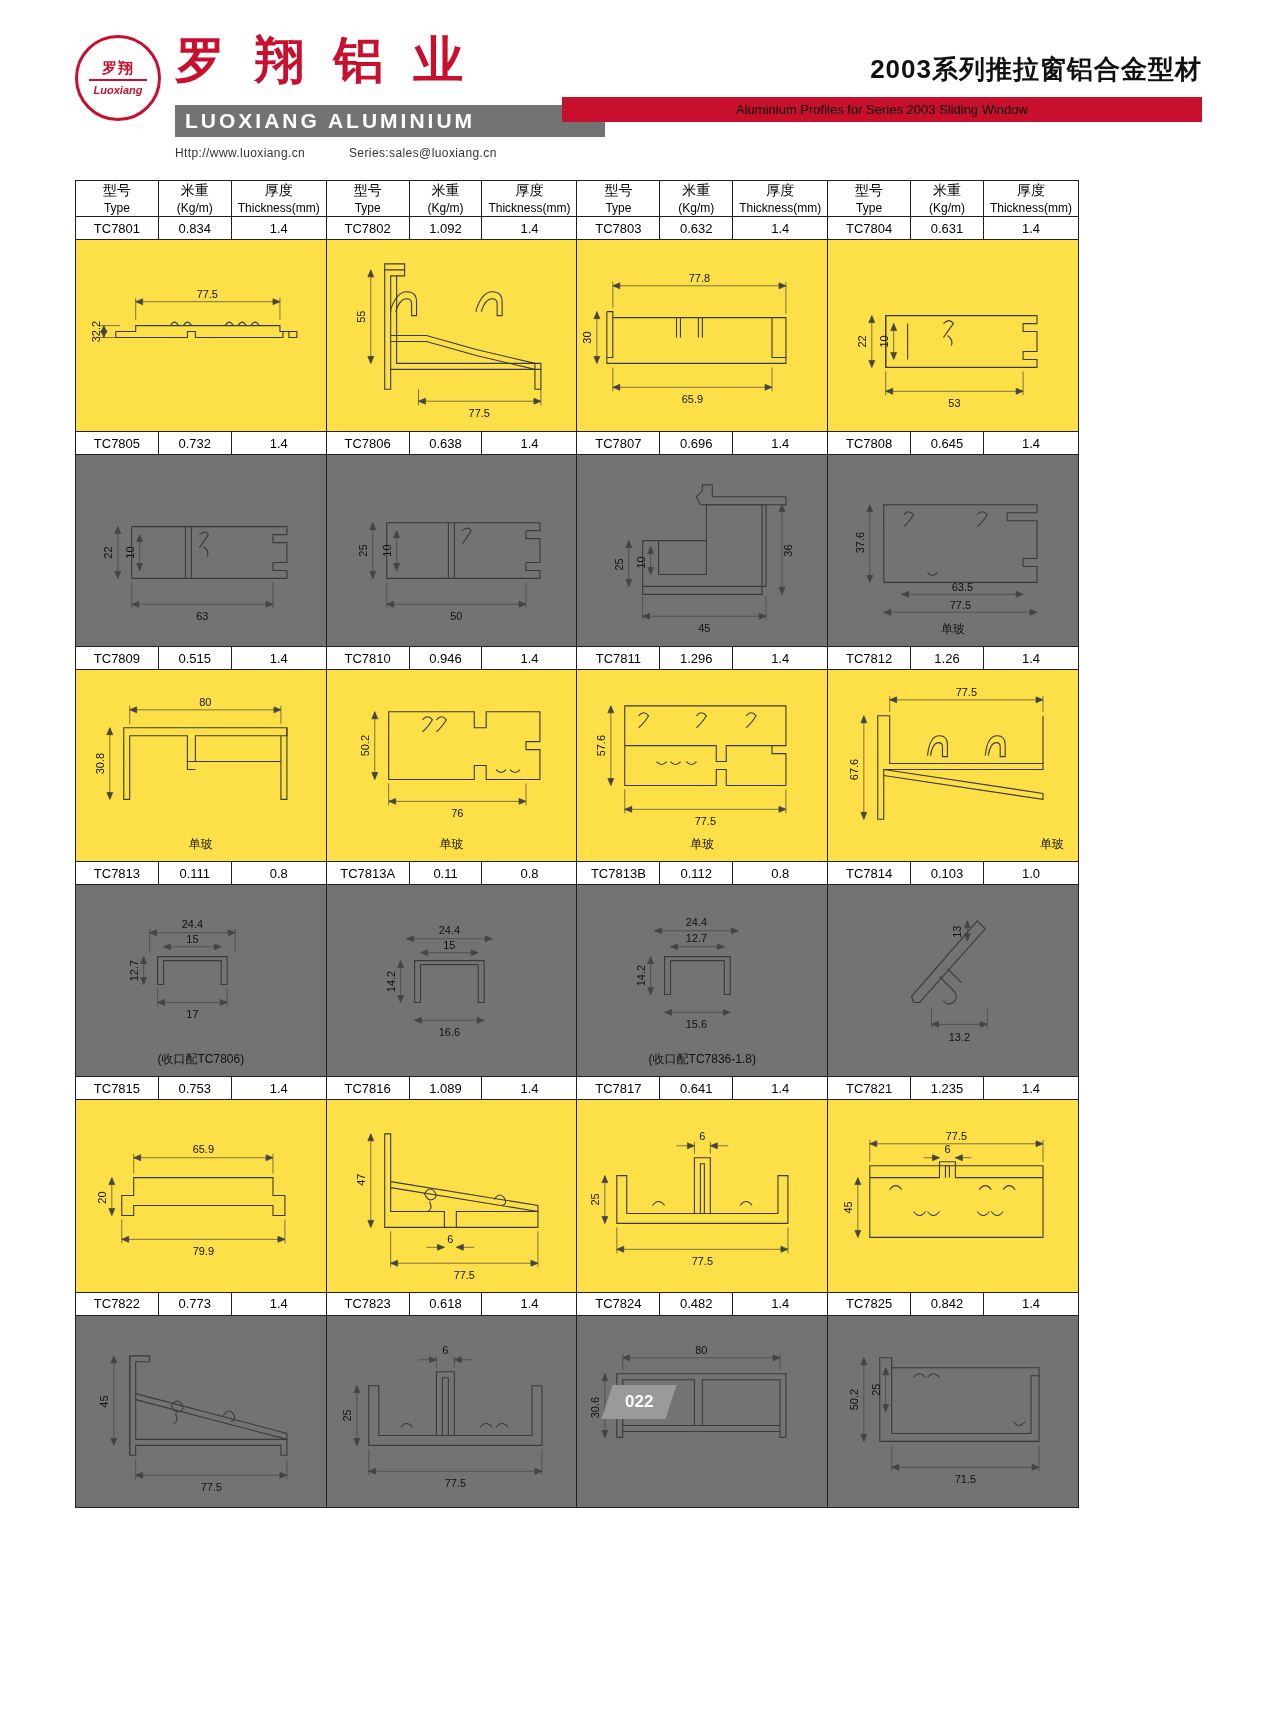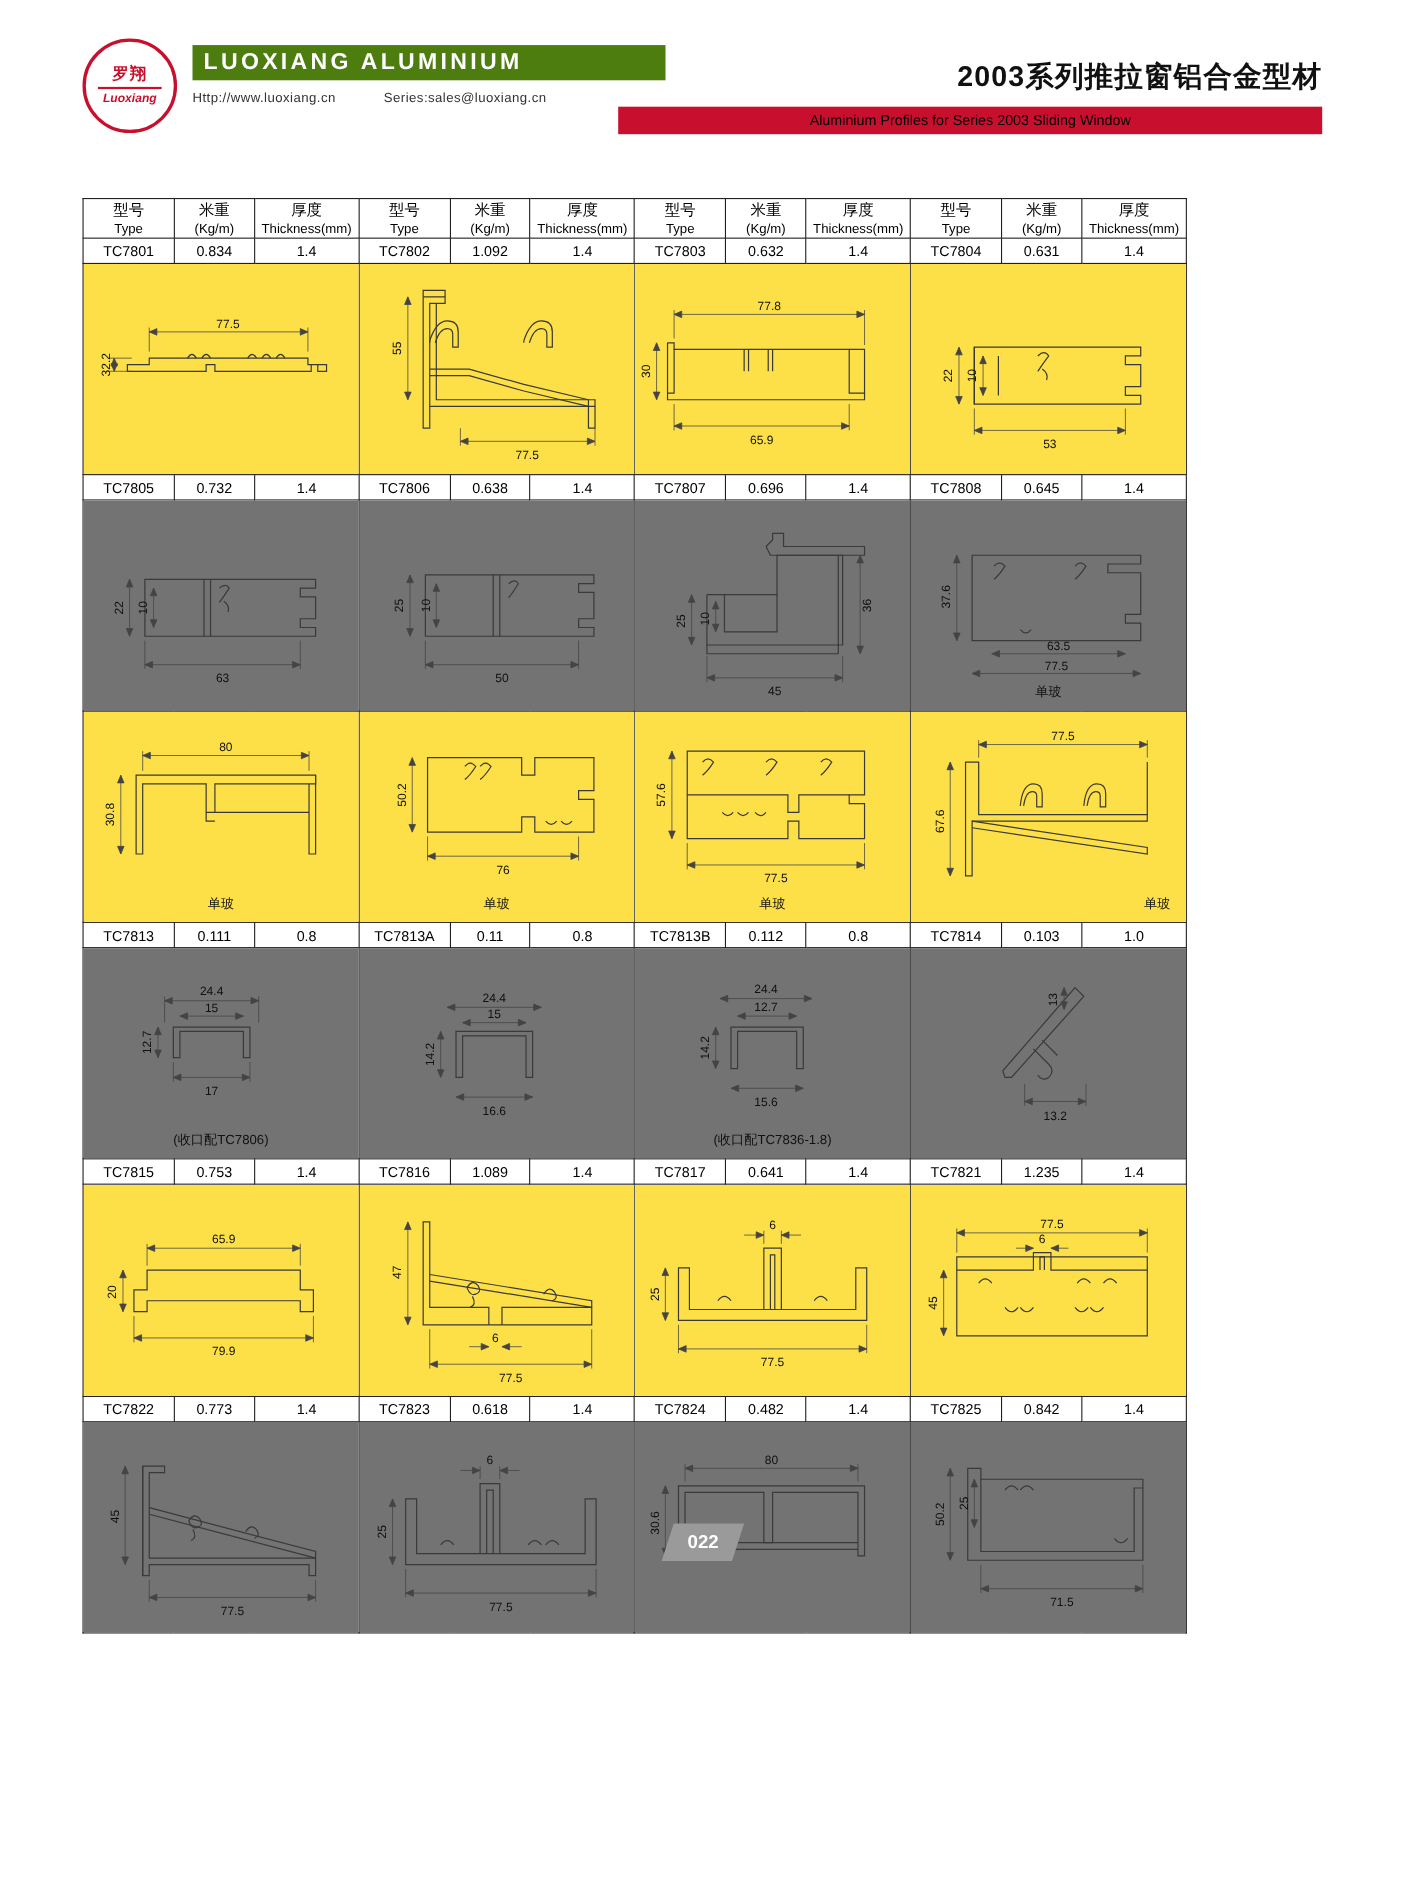--- a/index.html
+++ b/index.html
@@ -25,21 +25,21 @@
   .seal .seal-cn { font-size:15px; letter-spacing:1px; }
   .seal .seal-line { width:58px; height:2px; background:#c8102e; margin:3px 0; }
   .seal .seal-en { font-size:11px; font-style:italic;text-align:right; }
   .brand { margin-left:14px; }
   .brand-cn {
     font-family:"DejaVu Sans", sans-serif;
     font-size:50px; font-weight:bold; color:#c8102e; line-height:1;
     letter-spacing:6px;
   }
   .brand-bar {
-    margin-top:6px; background:#4d7c0f; color:#ffffff;
+    margin-top:20px; background:#737373; color:#ffffff;
     font-size:21px; font-weight:bold; letter-spacing:3px;
     padding:4px 10px 4px 10px; width:430px;
   }
   .brand-contact {
     margin-top:9px; font-size:12px; color:#333; letter-spacing:.4px;
   }
   .brand-contact span { margin-right:40px; }
 
   .title-right { position:absolute; right:75px; top:52px; text-align:right; width:640px; }
   .title-cn { font-size:26px; font-weight:bold; color:#111; letter-spacing:1px; }
@@ -89,20 +89,21 @@
 <div class="page">
 
   <div class="header">
     <div class="logo-wrap">
       <div class="seal">
         <div class="seal-cn">罗翔</div>
         <div class="seal-line"></div>
         <div class="seal-en">Luoxiang</div>
       </div>
       <div class="brand">
+        <div class="brand-cn">罗 翔 铝 业</div>
         <div class="brand-bar">LUOXIANG ALUMINIUM</div>
         <div class="brand-contact">
           <span>Http://www.luoxiang.cn</span>
           <span>Series:sales@luoxiang.cn</span>
         </div>
       </div>
     </div>
     <div class="title-right">
       <div class="title-cn">2003系列推拉窗铝合金型材</div>
       <div class="title-en-bar">Aluminium Profiles for Series 2003 Sliding Window</div>
@@ -433,20 +434,34 @@
             </g>
             <text class="dimv" x="36" y="88" text-anchor="middle" transform="rotate(-90 36 88)">37.6</text>
             <text class="dim" x="135" y="137" text-anchor="middle">63.5</text>
             <text class="dim" x="133" y="155" text-anchor="middle">77.5</text>
           </svg>
           <div class="cap">单玻</div>
         </div>
       </td>
     </tr>
 
+    <tr>
+      <td class="spec-cell">TC7809</td>
+      <td class="spec-cell">0.515</td>
+      <td class="spec-cell">1.4</td>
+      <td class="spec-cell">TC7810</td>
+      <td class="spec-cell">0.946</td>
+      <td class="spec-cell">1.4</td>
+      <td class="spec-cell">TC7811</td>
+      <td class="spec-cell">1.296</td>
+      <td class="spec-cell">1.4</td>
+      <td class="spec-cell">TC7812</td>
+      <td class="spec-cell">1.26</td>
+      <td class="spec-cell">1.4</td>
+    </tr>
     <tr class="band-a">
 
       <td class="draw-cell" colspan="3">
         <div class="draw-box">
           <svg viewBox="0 0 251 192" preserveAspectRatio="xMidYMid meet">
             <g stroke="#3a3a3a" fill="none" stroke-width="1.1">
               <path d="M48 58 L212 58 L212 66 L120 66 L120 92 L112 92 L112 66 L54 66 L54 130 L48 130 Z"></path>
               <path d="M212 58 L212 130 L206 130 L206 66"></path>
               <path d="M120 92 L206 92"></path>
               <path d="M112 92 L112 100 L120 100"></path>

